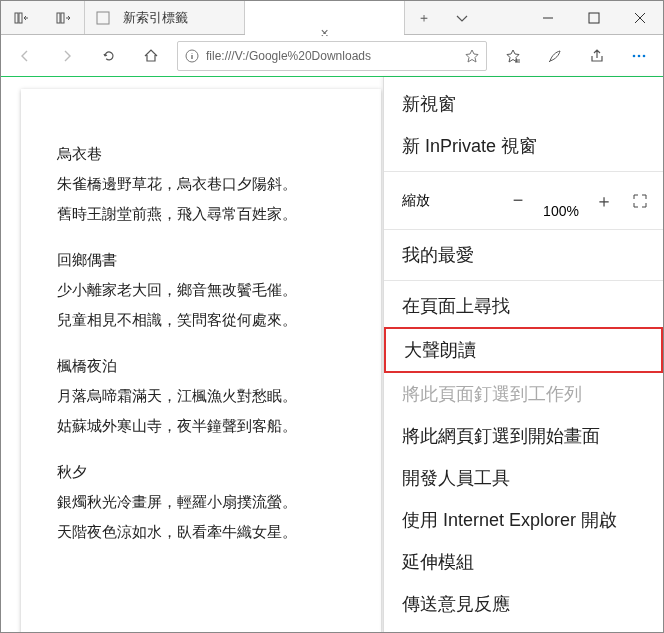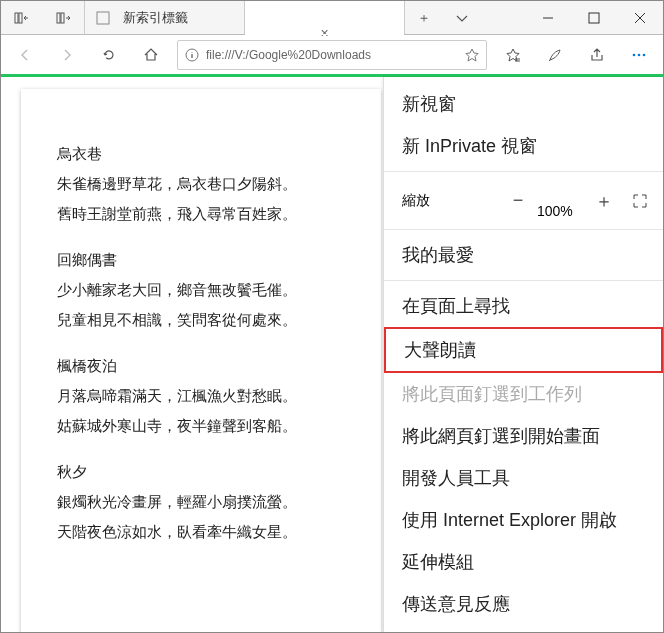--- a/index.html
+++ b/index.html
@@ -10,39 +10,39 @@
   .titlebar .tab-aside-btn:first-child { border-right: none; }
   .titlebar .tab { display:flex; align-items:center; padding: 0 10px; gap:12px; border-right:1px solid #ccc; min-width: 160px; max-width: 170px; color:#333; position:relative; }
   .titlebar .tab.active { background:#fff;flex-direction:column; }
   .titlebar .tab.active::after { content:""; position:absolute; left:0; right:0; bottom:-1px; height:1px; background:#fff; }
   .titlebar .tab .lbl { flex:1; white-space:nowrap; overflow:hidden; text-overflow:ellipsis; }
   .titlebar .tab .close-x { color:#666; font-size:14px; }
   .titlebar .new-tab, .titlebar .more-tabs { width:38px; display:flex; align-items:center; justify-content:center; color:#555; }
   .titlebar .gap2 { flex:1; }
   .window-ctrl { width:46px; display:flex; align-items:center; justify-content:center; color:#333; }
   
-  .toolbar { display:flex; height:42px; align-items:center; border-bottom:3px solid #22c55e; padding: 0 4px; gap:2px; background:#fff; }
+  .toolbar { display:flex; height:42px; align-items:center; border-bottom:1px solid #22c55e; padding: 0 4px; gap:2px; background:#fff; }
   .toolbar .btn { width:40px; height:40px; display:flex; align-items:center; justify-content:center; color:#555; }
   .toolbar .btn.dim { color:#bbb; }
   .addr { flex:1; display:flex; align-items:center; height:30px; border:1px solid #ccc; border-radius:2px; padding:0 6px; gap:6px; color:#555; margin: 0 4px; overflow:hidden; }
   .addr .url { flex:1; white-space:nowrap; overflow:hidden; text-overflow:ellipsis; color:#666; font-size:12px; }
   .toolbar .more-btn { color:#0078d7; }
   
   .content { position:relative; height: calc(633px - 34px - 42px - 2px); }
   .page { position:absolute; left:20px; top:12px; width:360px; height:560px; background:#fff; box-shadow: 0 1px 4px rgba(0,0,0,0.25); padding: 50px 36px; font-family: "DFKai-SB", "KaiTi", "STKaiti", serif; font-size:15px; line-height:2.0; color:#222; }
   .page .block { margin-bottom:16px; }
   
   .menu { position:absolute; right:0; top:0; width:280px; border-left:1px solid #ddd; background:#fff; box-shadow: -1px 0 4px rgba(0,0,0,0.08); padding: 6px 0; height:100%; overflow:auto; }
   .menu-item { padding: 9px 18px; font-size:18px; color:#222; display:flex; align-items:center; }
   .menu-item.disabled { color:#aaa; }
   .menu-sep { height:1px; background:#e5e5e5; margin:4px 0; }
   .zoom-row { display:flex; align-items:center; padding:6px 6px 6px 18px; gap:2px; }
   .zoom-row .zoom-label { flex:1; font-size:14px; }
   .zoom-row .zbtn { width:34px; height:32px; display:flex; align-items:center; justify-content:center; color:#444; font-size:18px; }
-  .zoom-row .zval { width:48px; font-size:14px;margin-top:21px; }
+  .zoom-row .zval { width:48px; text-align:center; font-size:14px;margin-top:21px; }
   .highlight { border:2px solid #e03030; }
   
   svg { width:16px; height:16px; }
 </style>
 </head>
 <body>
 
 <div class="titlebar">
   <div class="tab-aside-btn">
     <svg viewBox="0 0 16 16">

